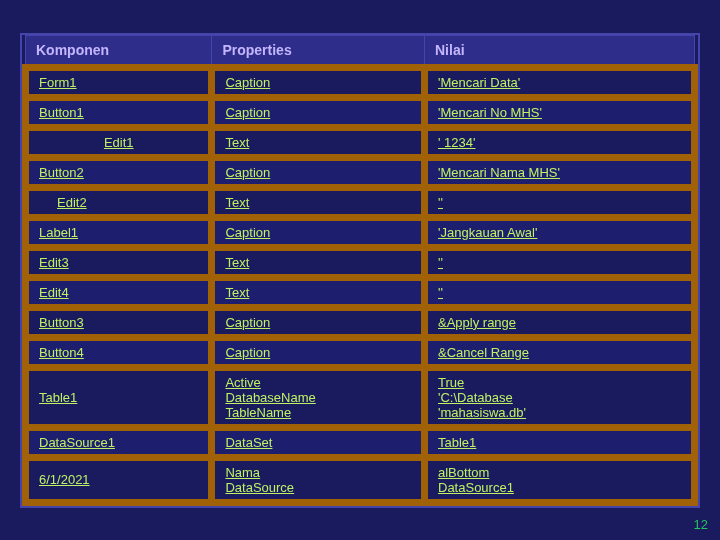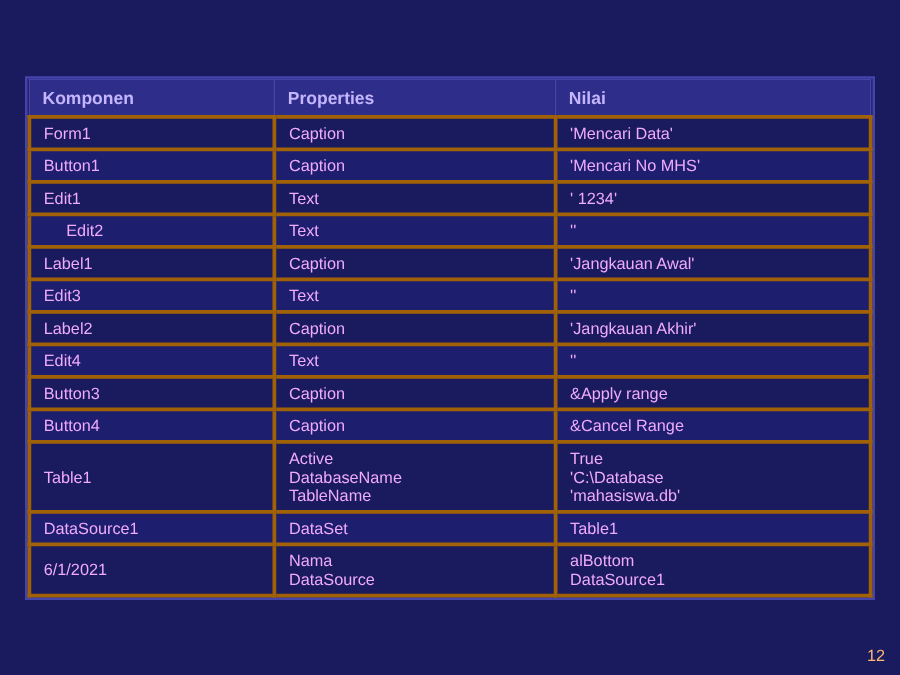--- a/index.html
+++ b/index.html
@@ -33,30 +33,31 @@
       border: 1px solid #4444aa;
       font-size: 14px;
     }
     tbody tr:nth-child(odd) {
       background: #1a1a5e;
     }
     tbody tr:nth-child(even) {
       background: #1e1e6e;
     }
     tbody td {
-      color: #f0abfc;
+      color: #bef264;
       padding: 4px 10px;
-      border: 3px solid #a16207;
+      border: 7px solid #a16207;
       font-size: 13px;
+      text-decoration: underline;
     }
     .page-number {
       position: absolute;
       bottom: 8px;
       right: 12px;
-      color: #fdba74;
+      color: #22c55e;
       font-size: 13px;
     }
     .wrapper {
       position: relative;
       width: 720px;
       height: 540px;
       background: #1a1a5e;
       display: flex;
       align-items: center;
       justify-content: center;
@@ -80,43 +81,43 @@
             <td style="white-space: pre;">Form1</td>
             <td style="white-space: pre;">Caption</td>
             <td style="white-space: pre;">'Mencari Data'</td>
           </tr>
           <tr>
             <td style="white-space: pre;">Button1</td>
             <td style="white-space: pre;">Caption</td>
             <td style="white-space: pre;">'Mencari No MHS'</td>
           </tr>
           <tr>
-            <td style="white-space: pre;">Edit1</td>
+            <td style="white-space: pre; text-align: center;">Edit1</td>
             <td style="white-space: pre;">Text</td>
             <td style="white-space: pre;">' 1234'</td>
+          </tr>
+          <tr>
+            <td style="white-space: pre;">Button2</td>
+            <td style="white-space: pre;">Caption</td>
+            <td style="white-space: pre;">'Mencari Nama MHS'</td>
           </tr>
           <tr>
             <td style="white-space: pre; padding-left: 28px;">Edit2</td>
             <td style="white-space: pre;">Text</td>
             <td style="white-space: pre;">''</td>
           </tr>
           <tr>
             <td style="white-space: pre;">Label1</td>
             <td style="white-space: pre;">Caption</td>
             <td style="white-space: pre;">'Jangkauan Awal'</td>
           </tr>
           <tr>
             <td style="white-space: pre;">Edit3</td>
             <td style="white-space: pre;">Text</td>
             <td style="white-space: pre;">''</td>
-          </tr>
-          <tr>
-            <td style="white-space: pre;">Label2</td>
-            <td style="white-space: pre;">Caption</td>
-            <td style="white-space: pre;">'Jangkauan Akhir'</td>
           </tr>
           <tr>
             <td style="white-space: pre; margin-top: 24px;">Edit4</td>
             <td style="white-space: pre;">Text</td>
             <td style="white-space: pre;">''</td>
           </tr>
           <tr>
             <td style="white-space: pre;">Button3</td>
             <td style="white-space: pre;">Caption</td>
             <td style="white-space: pre;">&amp;Apply range</td>

